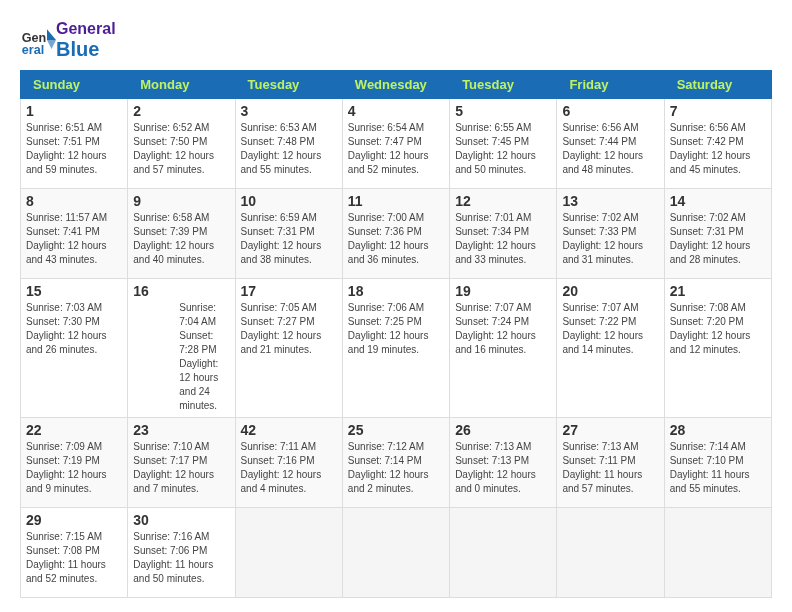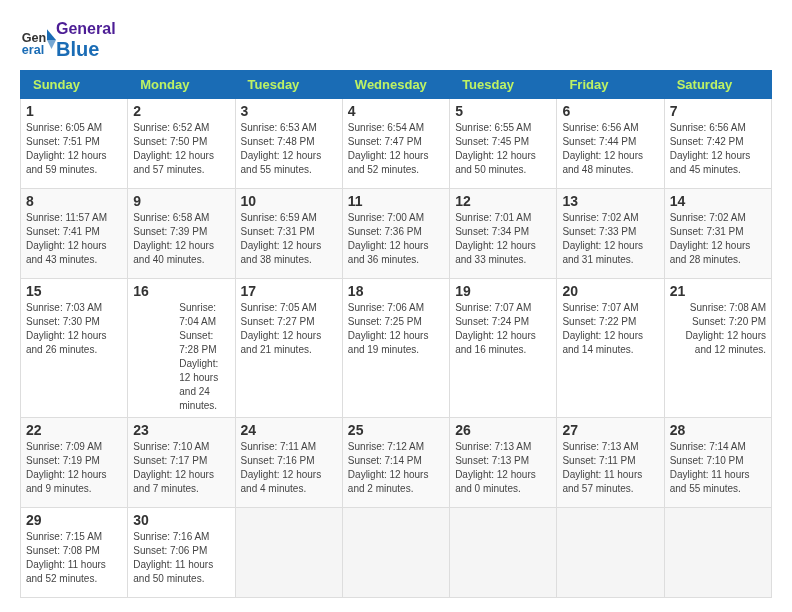--- a/index.html
+++ b/index.html
@@ -100,21 +100,21 @@
         <th>Wednesday</th>
         <th>Tuesday</th>
         <th>Friday</th>
         <th>Saturday</th>
       </tr>
   </thead>
   <tbody id="calendar-body">
       <tr>
         <td>
           <span class="day-num">1</span>
-          <div class="day-info" style="white-space: pre-line;">Sunrise: 6:05 AM
+          <div class="day-info" style="white-space: pre-line;">Sunrise: 6:51 AM
 Sunset: 7:51 PM
 Daylight: 12 hours
 and 59 minutes.</div>
         </td>
         <td>
           <span class="day-num">2</span>
           <div class="day-info" style="white-space: pre-line;">Sunrise: 6:52 AM
 Sunset: 7:50 PM
 Daylight: 12 hours
 and 57 minutes.</div>
@@ -244,21 +244,21 @@
         </td>
         <td>
           <span class="day-num">20</span>
           <div class="day-info" style="white-space: pre-line;">Sunrise: 7:07 AM
 Sunset: 7:22 PM
 Daylight: 12 hours
 and 14 minutes.</div>
         </td>
         <td>
           <span class="day-num">21</span>
-          <div class="day-info" style="white-space: pre-line; text-align: right;">Sunrise: 7:08 AM
+          <div class="day-info" style="white-space: pre-line;">Sunrise: 7:08 AM
 Sunset: 7:20 PM
 Daylight: 12 hours
 and 12 minutes.</div>
         </td>
       </tr>
       <tr>
         <td>
           <span class="day-num">22</span>
           <div class="day-info" style="white-space: pre-line;">Sunrise: 7:09 AM
 Sunset: 7:19 PM
@@ -266,21 +266,21 @@
 and 9 minutes.</div>
         </td>
         <td>
           <span class="day-num">23</span>
           <div class="day-info" style="white-space: pre-line;">Sunrise: 7:10 AM
 Sunset: 7:17 PM
 Daylight: 12 hours
 and 7 minutes.</div>
         </td>
         <td>
-          <span class="day-num">24</span>
+          <span class="day-num">42</span>
           <div class="day-info" style="white-space: pre-line;">Sunrise: 7:11 AM
 Sunset: 7:16 PM
 Daylight: 12 hours
 and 4 minutes.</div>
         </td>
         <td>
           <span class="day-num">25</span>
           <div class="day-info" style="white-space: pre-line;">Sunrise: 7:12 AM
 Sunset: 7:14 PM
 Daylight: 12 hours

